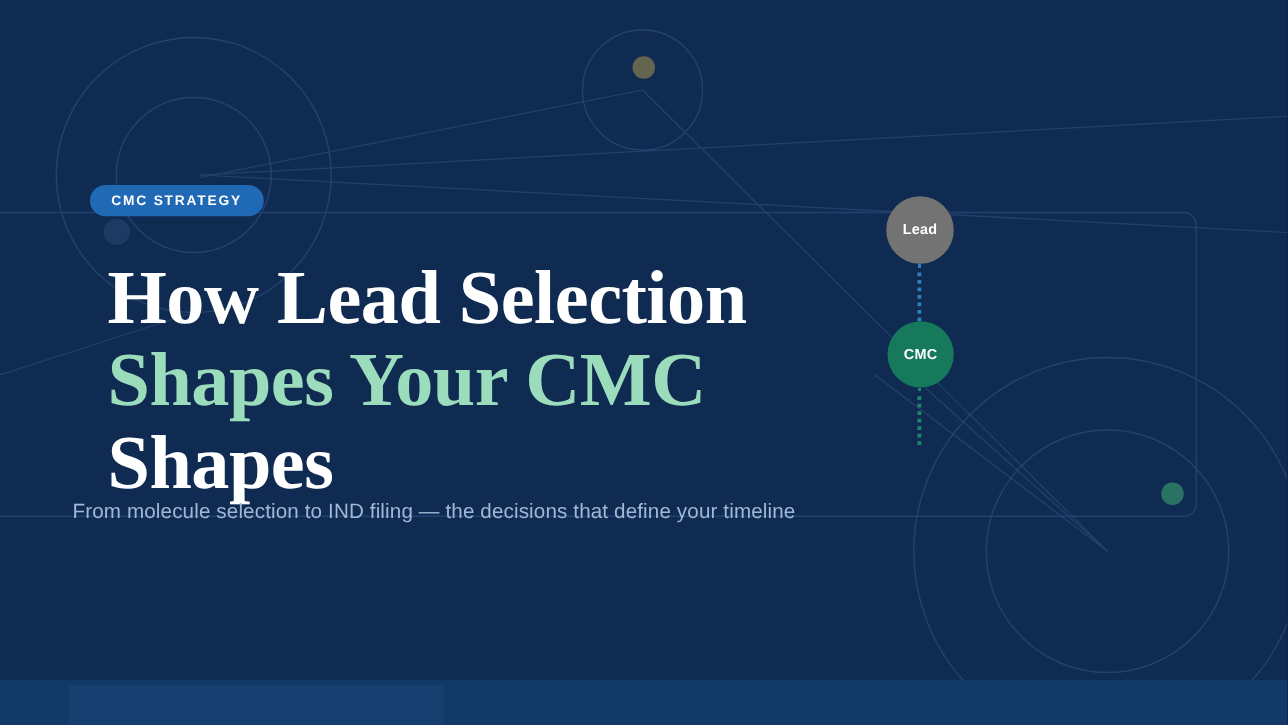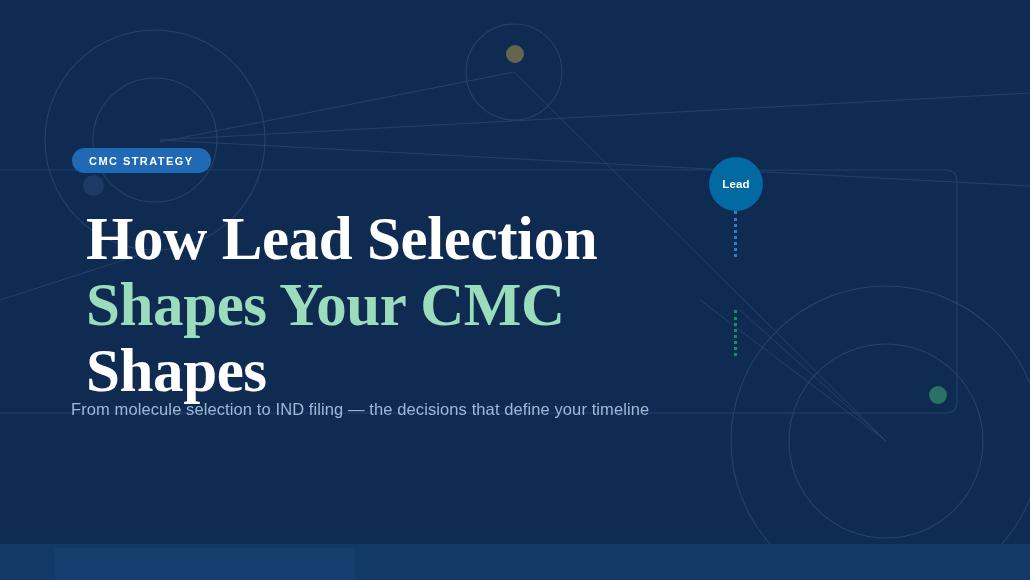--- a/index.html
+++ b/index.html
@@ -89,21 +89,21 @@
     color: #ffffff;
     margin: 16px;
   }
   .headline .accent {
     color: #9bdcbc;
   }
 
   
   .subtitle {
     position: absolute;
-    left: 71px;
+    left: 58px;
     top: 398px;
     width: 680px;
     font-size: 16.5px;
     line-height: 22px;
     color: #9db9d6;
     letter-spacing: 0.1px;
   }
 
   
   .node {
@@ -113,21 +113,21 @@
     align-items: center;
     justify-content: center;
     color: #ffffff;
     font-size: 11.5px;
     font-weight: bold;
     letter-spacing: 0.2px;
   }
   .node-lead {
     left: 709px; top: 157px;
     width: 54px; height: 54px;
-    background: #0369a1;
+    background: #737373;
   }
   .node-cmc {
     left: 710px; top: 257px;
     width: 53px; height: 53px;
     background: #16795c;
   }
   .node-ind {
     left: 709px; top: 356px;
     width: 54px; height: 54px;
     background: #9a6414;
@@ -190,14 +190,17 @@
   </h1>
 
   <div class="subtitle">From molecule selection to IND filing — the decisions that define your timeline</div>
 
   <div class="connector connector-1"></div>
   <div class="connector connector-2"></div>
 
   <div class="node node-lead">
     <span>Lead</span>
   </div>
+  <div class="node node-cmc">
+    <span>CMC</span>
+  </div>
 
 </div>
 
 </body></html>

